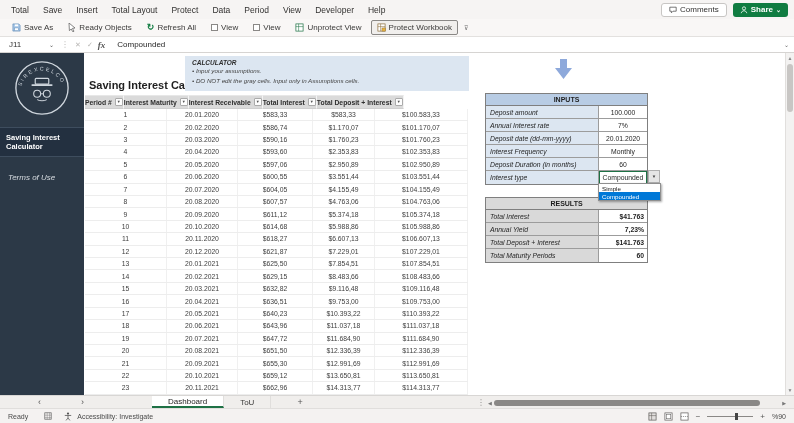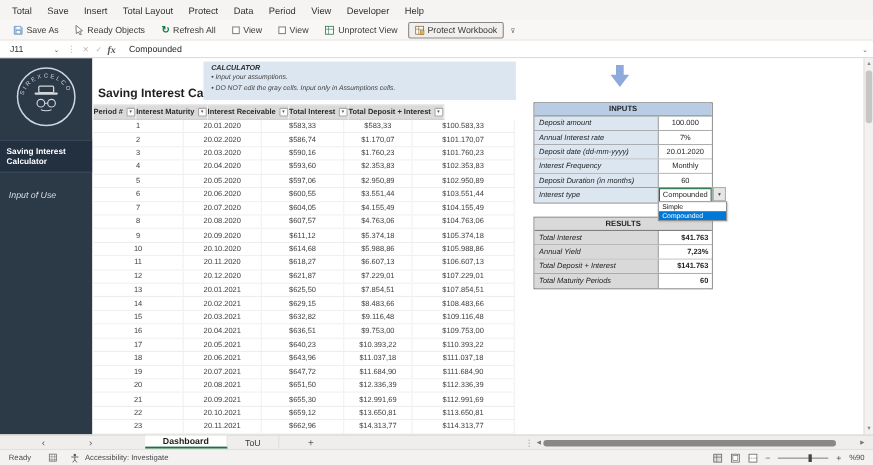--- a/index.html
+++ b/index.html
@@ -84,21 +84,21 @@
   .vscroll { width:9px; background:#f3f2f1; border-left:1px solid #e1dfdd; position:relative; flex-shrink:0; }
   .vs-arrow { position:absolute; left:0; width:100%; text-align:center; font-size:5px; color:#888; }
   .vs-up { top:2px; } .vs-down { bottom:2px; }
   .vthumb { position:absolute; top:11px; left:1px; right:1px; height:48px; background:#c8c6c4; border-radius:3px; }
 
   
   .tabrow { position:absolute; top:395px; left:0; right:0; height:13px; background:#f0eeec; border-top:1px solid #d8d6d4; display:flex; align-items:center; }
   .tab-nav { display:flex; gap:40px; padding-left:38px; font-size:9px; color:#555; line-height:10px; }
   .tabs { display:flex; margin-left:48px; height:100%; align-items:stretch; }
   .sheet-tab { display:flex; align-items:center; padding:0 16px; font-size:8px; color:#3b3a39; border-right:1px solid #e0dedc; }
-  .sheet-tab.active { background:#fff; border-bottom:2px solid #1e7145; font-weight:bold; color:#1f1f1f; }
+  .sheet-tab.active { background:#fff; border-bottom:2px solid #1e7145; font-weight:normal; color:#1f1f1f;margin-left:20px; }
   .tab-add { margin-left:26px; color:#555; font-size:9px; }
   .tab-splitter { position:absolute; left:477px; color:#8a8886; font-size:8px; }
   .hscroll { position:absolute; left:488px; right:8px; top:2px; height:9px; display:flex; align-items:center; gap:2px; }
   .hs-arrow { font-size:5px; color:#777; }
   .hs-track { flex:1; height:8px; position:relative; }
   .hs-thumb { position:absolute; left:0; top:1px; height:6px; width:93%; background:#8a8886; border-radius:3px; }
 
   
   .statusbar { position:absolute; top:408px; left:0; right:0; height:15px; background:#f4f2f1; border-top:1px solid #e0dedc; display:flex; align-items:center; font-size:7px; color:#4a4a4a; }
   .sb-ready { padding-left:8px; }
@@ -123,20 +123,36 @@
         <span class="menu-item">Save</span>
         <span class="menu-item">Insert</span>
         <span class="menu-item">Total Layout</span>
         <span class="menu-item">Protect</span>
         <span class="menu-item">Data</span>
         <span class="menu-item">Period</span>
         <span class="menu-item">View</span>
         <span class="menu-item">Developer</span>
         <span class="menu-item">Help</span>
       </div>
+    <div class="menubar-right">
+      <span class="comments-btn">
+        <svg width="8" height="8" viewBox="0 0 10 10">
+            <path d="M1 1.5h8v5h-4l-2 2v-2h-2z" fill="none" stroke="#444" stroke-width="0.9"></path>
+          </svg>
+        <span>Comments</span>
+      </span>
+      <span class="share-btn">
+        <svg width="8" height="8" viewBox="0 0 10 10">
+            <circle cx="5" cy="3" r="2" fill="none" stroke="#fff" stroke-width="1"></circle>
+            <path d="M1.5 9c.5-2.2 2-3 3.5-3s3 .8 3.5 3" fill="none" stroke="#fff" stroke-width="1"></path>
+          </svg>
+        <span>Share</span>
+        <span class="share-caret">⌄</span>
+      </span>
+    </div>
   </div>
 
   <div class="toolbar">
     <span class="tool">
       <svg width="9" height="9" viewBox="0 0 10 10">
           <path d="M1 1h6.5L9 2.5V9H1z" fill="#a7c7e7" stroke="#5b87b5" stroke-width="0.7"></path>
           <rect x="3" y="5.5" width="4" height="3" fill="#fff" stroke="#5b87b5" stroke-width="0.5"></rect>
           <rect x="3.2" y="1.6" width="3.6" height="2" fill="#fff"></rect>
         </svg>
       <span>Save As</span>
@@ -200,21 +216,21 @@
         <circle cx="30" cy="30" r="27" fill="none" stroke="#cfd6dd" stroke-width="1.4"></circle>
         <text font-size="5.5" fill="#cfd6dd" letter-spacing="2"><textPath href="#arc" startOffset="8%">SIREXCELCO</textPath></text>
         <rect x="23" y="20" width="14" height="6" rx="1" fill="none" stroke="#cfd6dd" stroke-width="1.2"></rect>
         <rect x="19" y="26" width="22" height="2" rx="1" fill="#cfd6dd"></rect>
         <circle cx="25" cy="36" r="3.6" fill="none" stroke="#cfd6dd" stroke-width="1.1"></circle>
         <circle cx="35" cy="36" r="3.6" fill="none" stroke="#cfd6dd" stroke-width="1.1"></circle>
         <path d="M28.6 36h2.8" stroke="#cfd6dd" stroke-width="1"></path>
         <path d="M25 42c2 1.6 8 1.6 10 0" fill="none" stroke="#cfd6dd" stroke-width="1"></path>
       </svg>
       <div class="side-active">Saving Interest Calculator</div>
-      <div class="side-item">Input of Use</div>
+      <div class="side-item">Terms of Use</div>
     </div>
 
     <div class="content">
 
       <div class="page-title">Saving Interest Calculator</div>
 
       <div class="note">
         <div class="note-title">CALCULATOR</div>
         <div class="note-bullet">Input your assumptions.</div>
         <div class="note-bullet">DO NOT edit the gray cells. Input only in Assumptions cells.</div>

